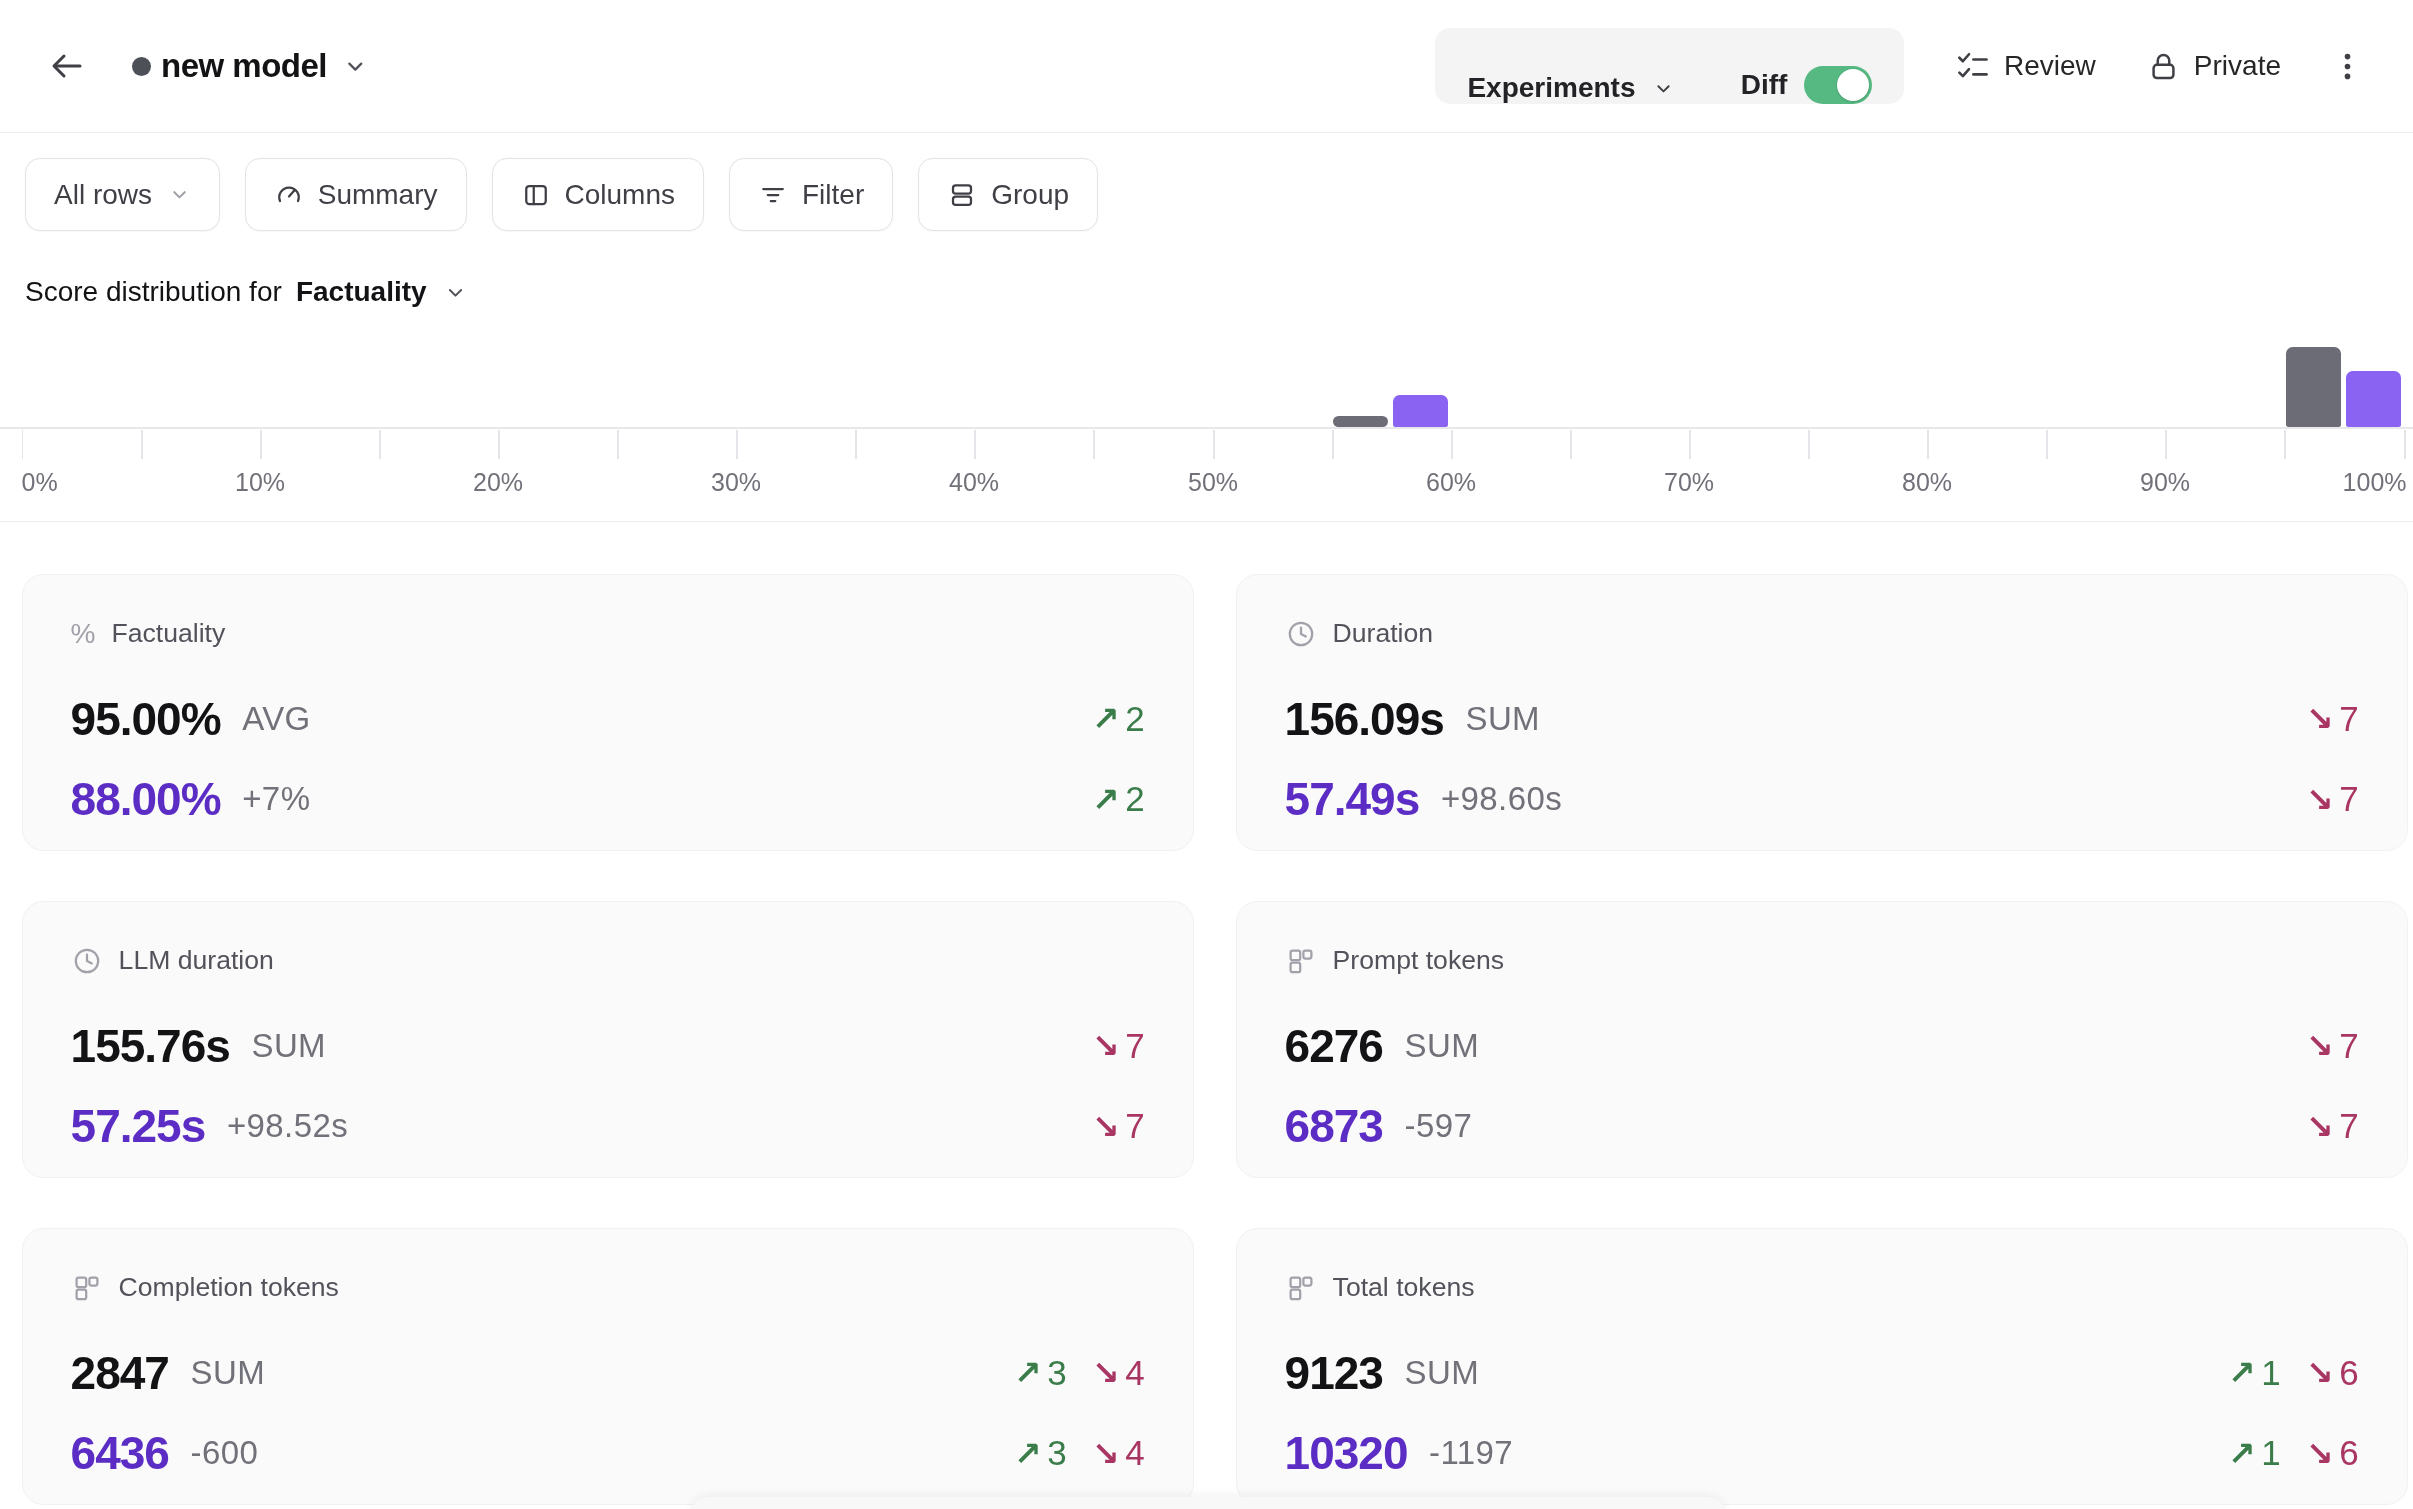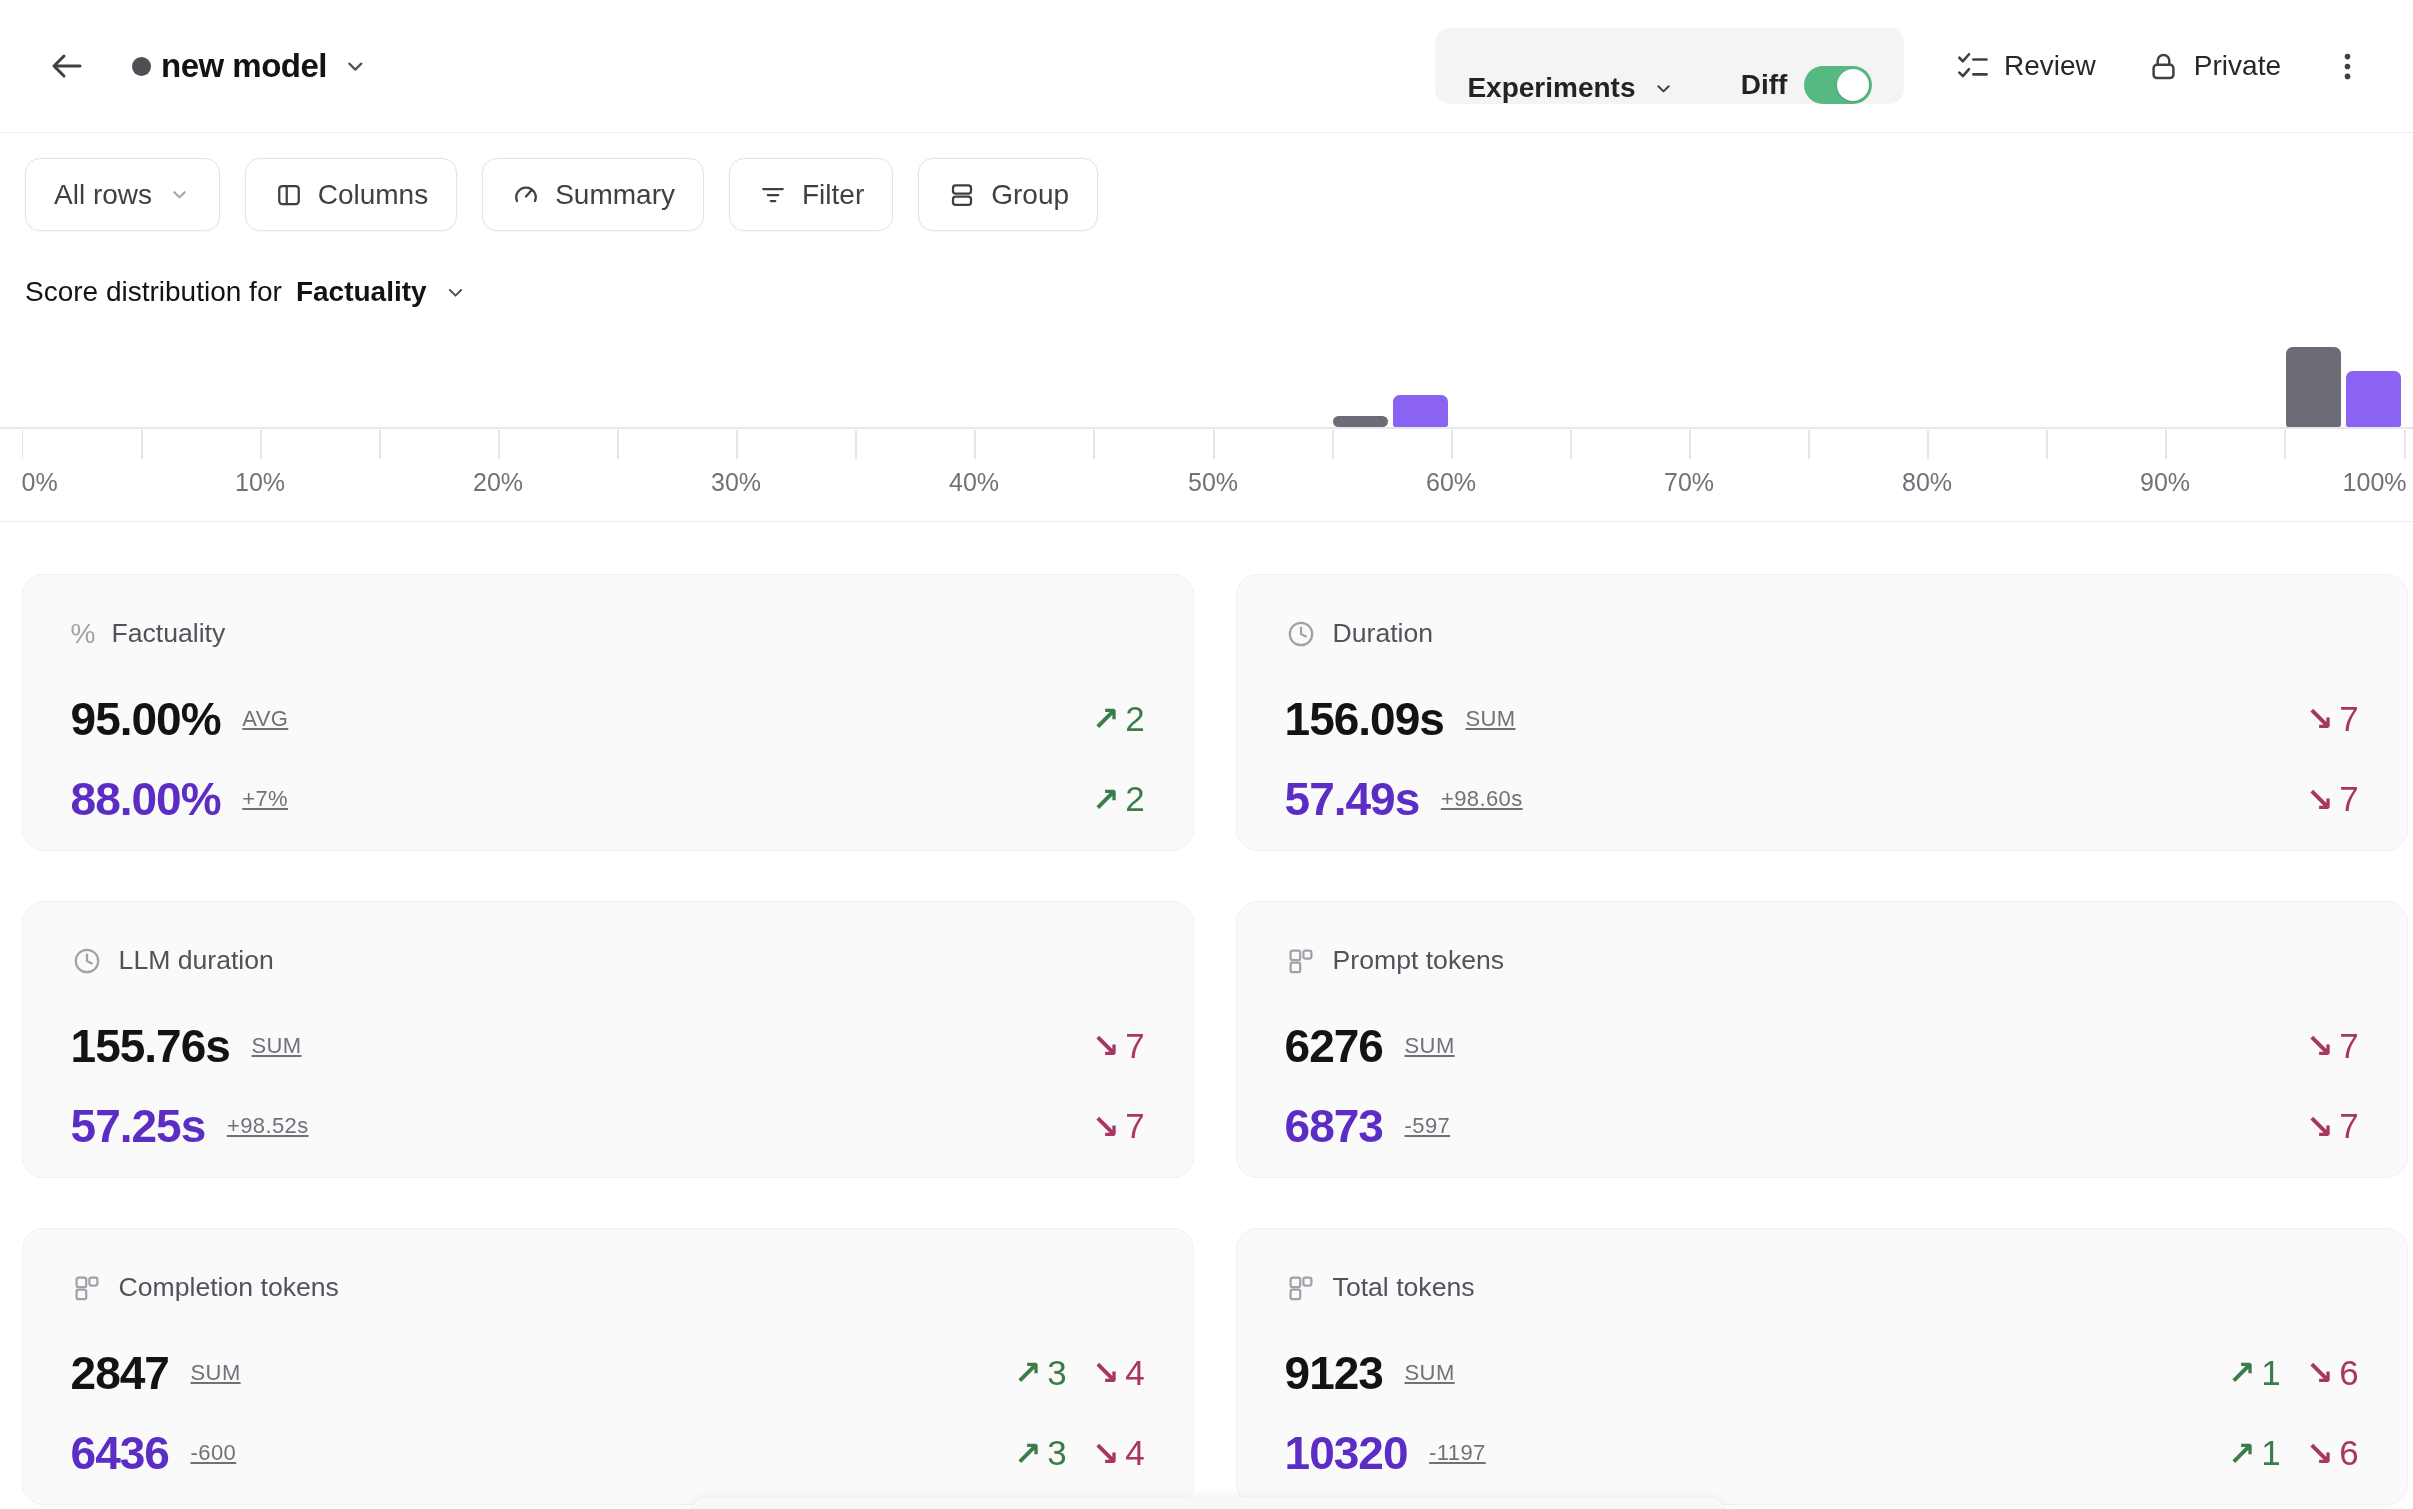--- a/index.html
+++ b/index.html
@@ -51,21 +51,21 @@
   .cards { display:grid; grid-template-columns:1172px 1172px; gap:50px 42px; margin:51px 21.6px 0 21.6px; }
   .card { background:#FAFAFA; border:1.7px solid #F1F1F4; border-radius:21.6px; height:277px; padding:43px 48px; }
   .card-head { display:flex; align-items:center; gap:16px; font-size:26.6px; color:#52525B; }
   .card-icon { display:flex; align-items:center; color:#9CA3AF; }
   .pct-glyph { font-size:28px; font-weight:500; color:#A1A1AA; }
   .metric-row { display:flex; align-items:center; gap:21.6px; }
   .row-base { margin-top:42px; }
   .row-current { margin-top:26.6px; }
   .metric-value { font-size:46px; font-weight:700; letter-spacing:-1px; color:#131316; }
   .metric-value.purple { color:#5B2DC4; }
-  .metric-agg { font-size:22px; color:#71717A; letter-spacing:0.4px;text-decoration:underline; }
+  .metric-agg { font-size:33px; color:#71717A; letter-spacing:0.4px; }
   .badges { margin-left:auto; display:flex; gap:25px; }
   .badge { display:flex; align-items:center; gap:5.8px; font-size:35px; font-weight:500; }
   .badge .arrow { font-size:33px; font-weight:700; }
   .badge.up { color:#3A7D4A; }
   .badge.down { color:#A93563; }
 
   .bottom-hint { position:absolute; left:689px; top:1497px; width:1038px; height:20px;
     background:#F8F8F9; border-radius:21.6px 21.6px 0 0; box-shadow:0 -2.5px 8.3px rgba(0,0,0,.05); }
 
   svg { display:block; }
@@ -152,35 +152,35 @@
     <span class="chev">
       <svg width="23" height="23" viewBox="0 0 40 40" fill="none" stroke="#A1A1AA" stroke-width="3.6" stroke-linecap="round" stroke-linejoin="round">
         <path d="M11 16 L20 25 L29 16"></path>
       </svg>
     </span>
   </button>
 
   <button class="tbtn">
     <span>
       <svg width="30" height="30" viewBox="0 0 40 40" fill="none" stroke="#3F3F46" stroke-width="3" stroke-linecap="round" stroke-linejoin="round">
-        <rect x="7" y="8" width="26" height="24" rx="4"></rect>
-          <path d="M17 8 V32"></path>
-      </svg>
-    </span>
-    <span>Columns</span>
+        <path d="M8 28 a13 13 0 1 1 24 0"></path>
+          <path d="M20 22 L27 14"></path>
+      </svg>
+    </span>
+    <span>Summary</span>
   </button>
 
   <button class="tbtn">
     <span>
       <svg width="30" height="30" viewBox="0 0 40 40" fill="none" stroke="#3F3F46" stroke-width="3" stroke-linecap="round" stroke-linejoin="round">
-        <path d="M8 28 a13 13 0 1 1 24 0"></path>
-          <path d="M20 22 L27 14"></path>
-      </svg>
-    </span>
-    <span>Summary</span>
+        <rect x="7" y="8" width="26" height="24" rx="4"></rect>
+          <path d="M17 8 V32"></path>
+      </svg>
+    </span>
+    <span>Columns</span>
   </button>
 
   <button class="tbtn">
     <span>
       <svg width="30" height="30" viewBox="0 0 40 40" fill="none" stroke="#3F3F46" stroke-width="3" stroke-linecap="round" stroke-linejoin="round">
         <path d="M7 12 H33"></path>
           <path d="M13 20 H27"></path>
           <path d="M17 28 H23"></path>
       </svg>
     </span>

